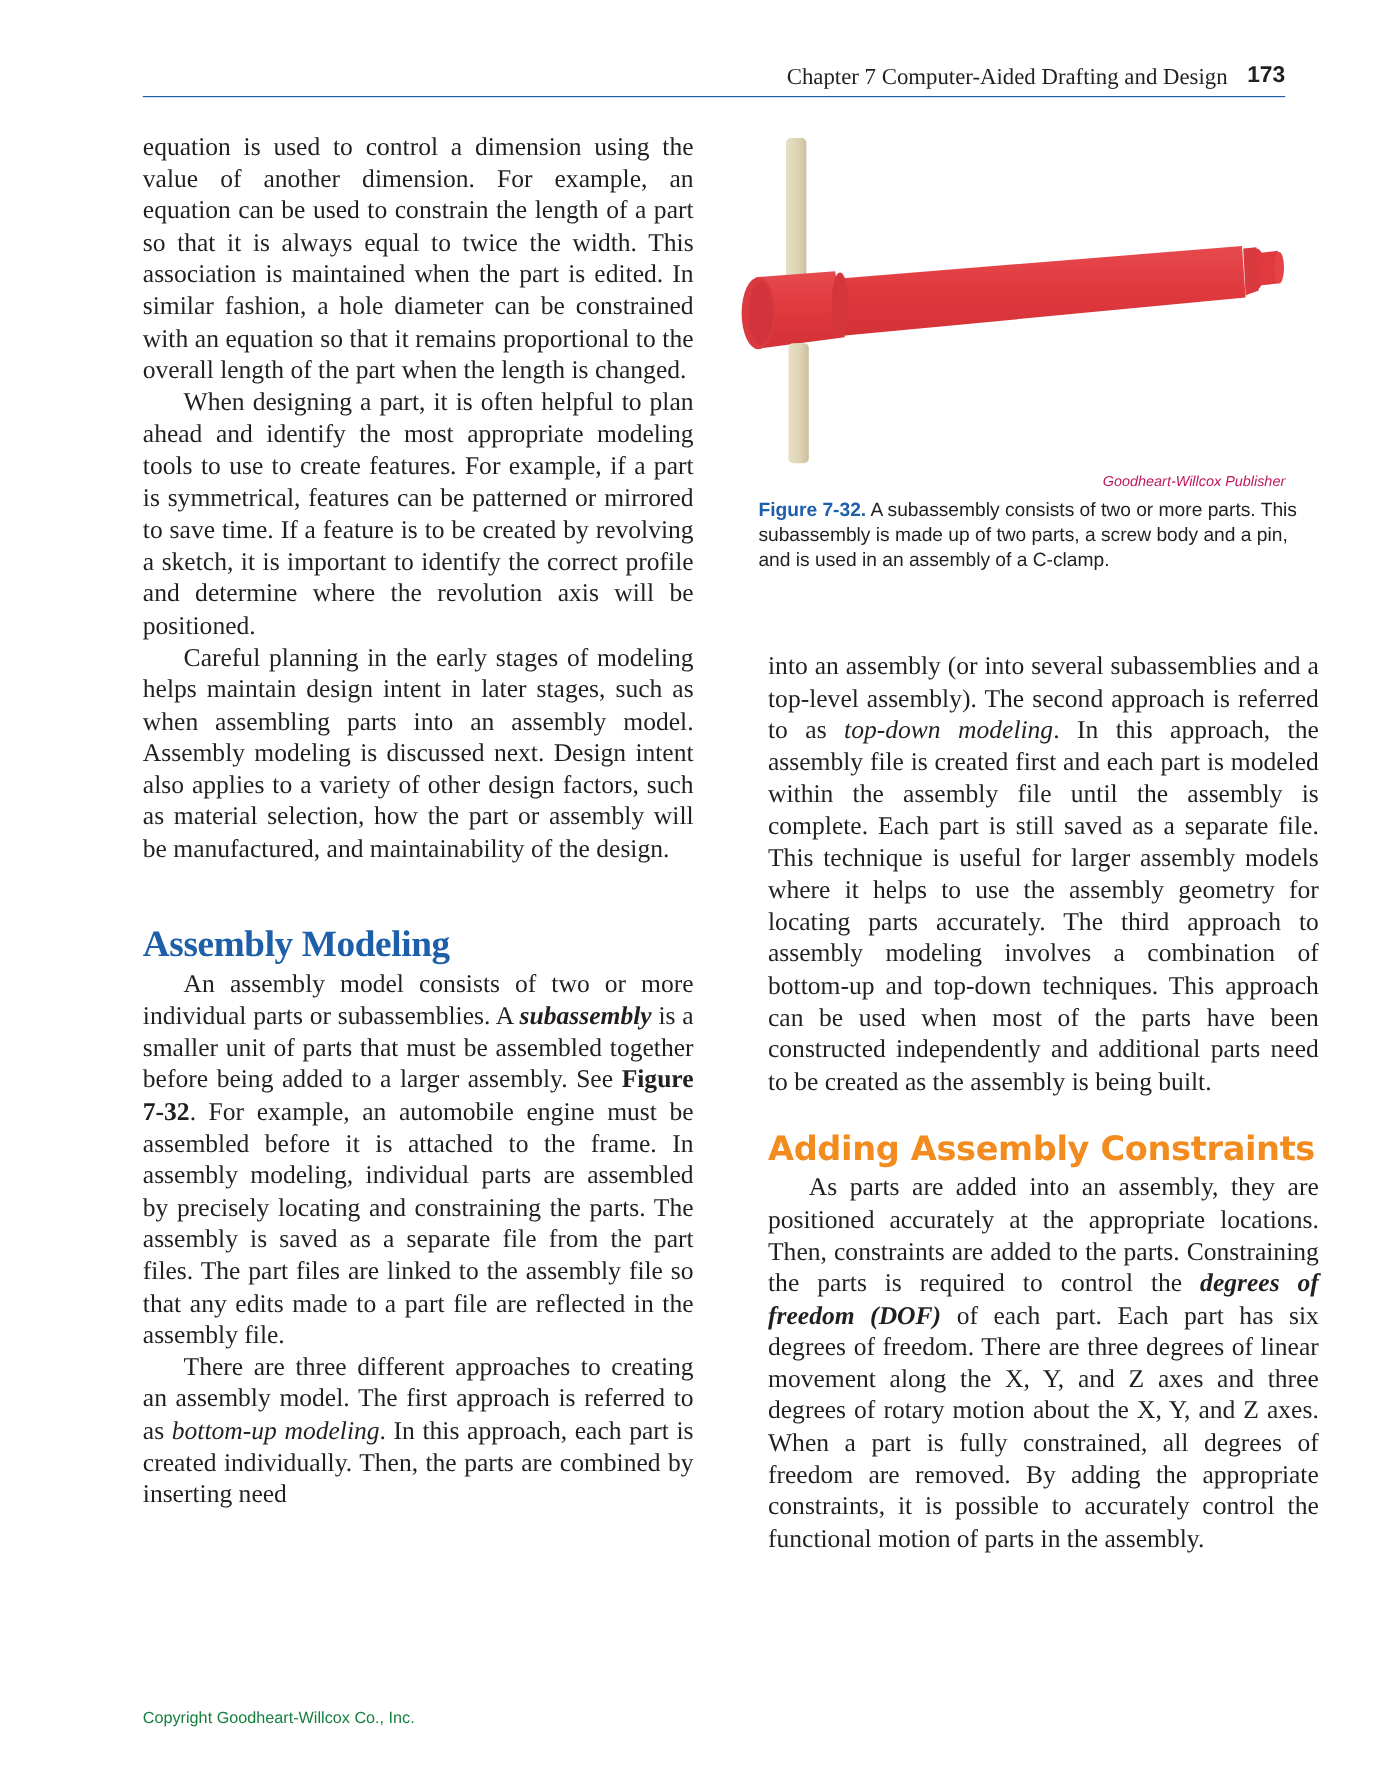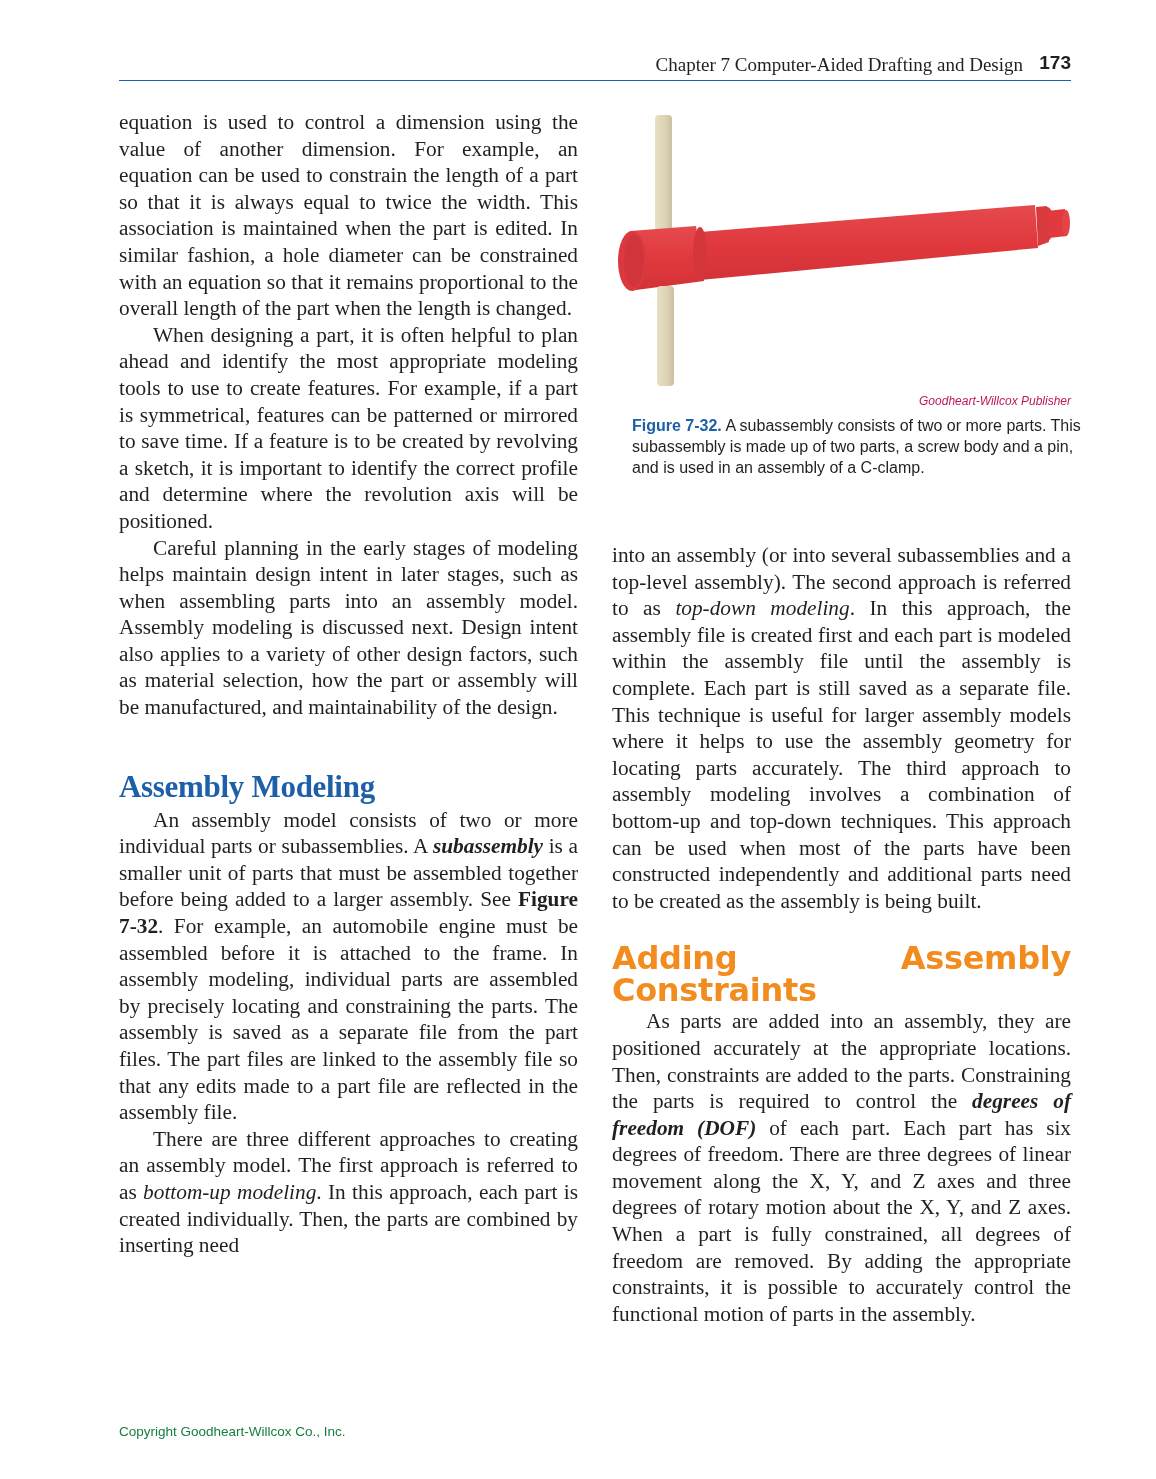--- a/index.html
+++ b/index.html
@@ -2,26 +2,26 @@
 <html><head>
 <meta charset="utf-8">
 <style>
   html,body{margin:0;padding:0;background:#fff;}
   body{width:1156px;height:1479px;position:relative;overflow:hidden;font-family:"Liberation Serif","DejaVu Serif",serif;color:#231f20;}
   .header{position:absolute;left:119px;top:52px;width:952px;height:28px;border-bottom:1.5px solid #1d5fa8;}
   .header .chap{position:absolute;right:48px;top:2px;font-size:19px;}
   .header .pg{position:absolute;right:0;top:0px;font-family:"Liberation Sans",sans-serif;font-weight:bold;font-size:19px;}
   .col{position:absolute;font-size:21.3px;line-height:26.6px;text-align:justify;}
   .col-left{left:119px;top:109px;width:459px;}
-  .col-right{left:612px;top:542px;width:459px;}
+  .col-right{left:640px;top:542px;width:459px;}
   p{margin:0;}
   p.ind{text-indent:34px;}
   p.noind{text-indent:0;}
   h2.h-main{font-family:Liberation Serif, serif;font-weight:bold;color:#1d5fa8;font-size:31px;margin:46px 0 0 0;line-height:40px;letter-spacing:-0.3px;}
-  h3.h-sub{font-family:"DejaVu Sans","Liberation Sans",sans-serif;font-weight:bold;color:#f28c1e;font-size:32px;margin:28px 0 2px 0;line-height:32px;letter-spacing:-0.3px;}
+  h3.h-sub{font-family:"DejaVu Sans","Liberation Sans",sans-serif;font-weight:bold;color:#f28c1e;font-size:28px;margin:28px 0 2px 0;line-height:32px;letter-spacing:-0.3px;}
   .bi{font-weight:bold;font-style:italic;}
   .it{font-style:italic;}
   .b{font-weight:bold;}
   .figure{position:absolute;left:600px;top:110px;width:480px;height:285px;}
   .credit{position:absolute;left:612px;top:394px;width:459px;text-align:right;font-family:"Liberation Sans",sans-serif;font-style:italic;font-size:12px;color:#be185d;}
   .caption{position:absolute;left:612px;top:415px;width:459px;font-family:"Liberation Sans",sans-serif;font-size:16px;line-height:21px;color:#231f20;margin-left:20px;}
   .caption .fig-label{color:#1d5fa8;font-weight:bold;}
   .footer{position:absolute;left:119px;top:1424px;font-family:"Liberation Sans",sans-serif;font-size:13.5px;color:#15803d;}
 </style>
 </head>

